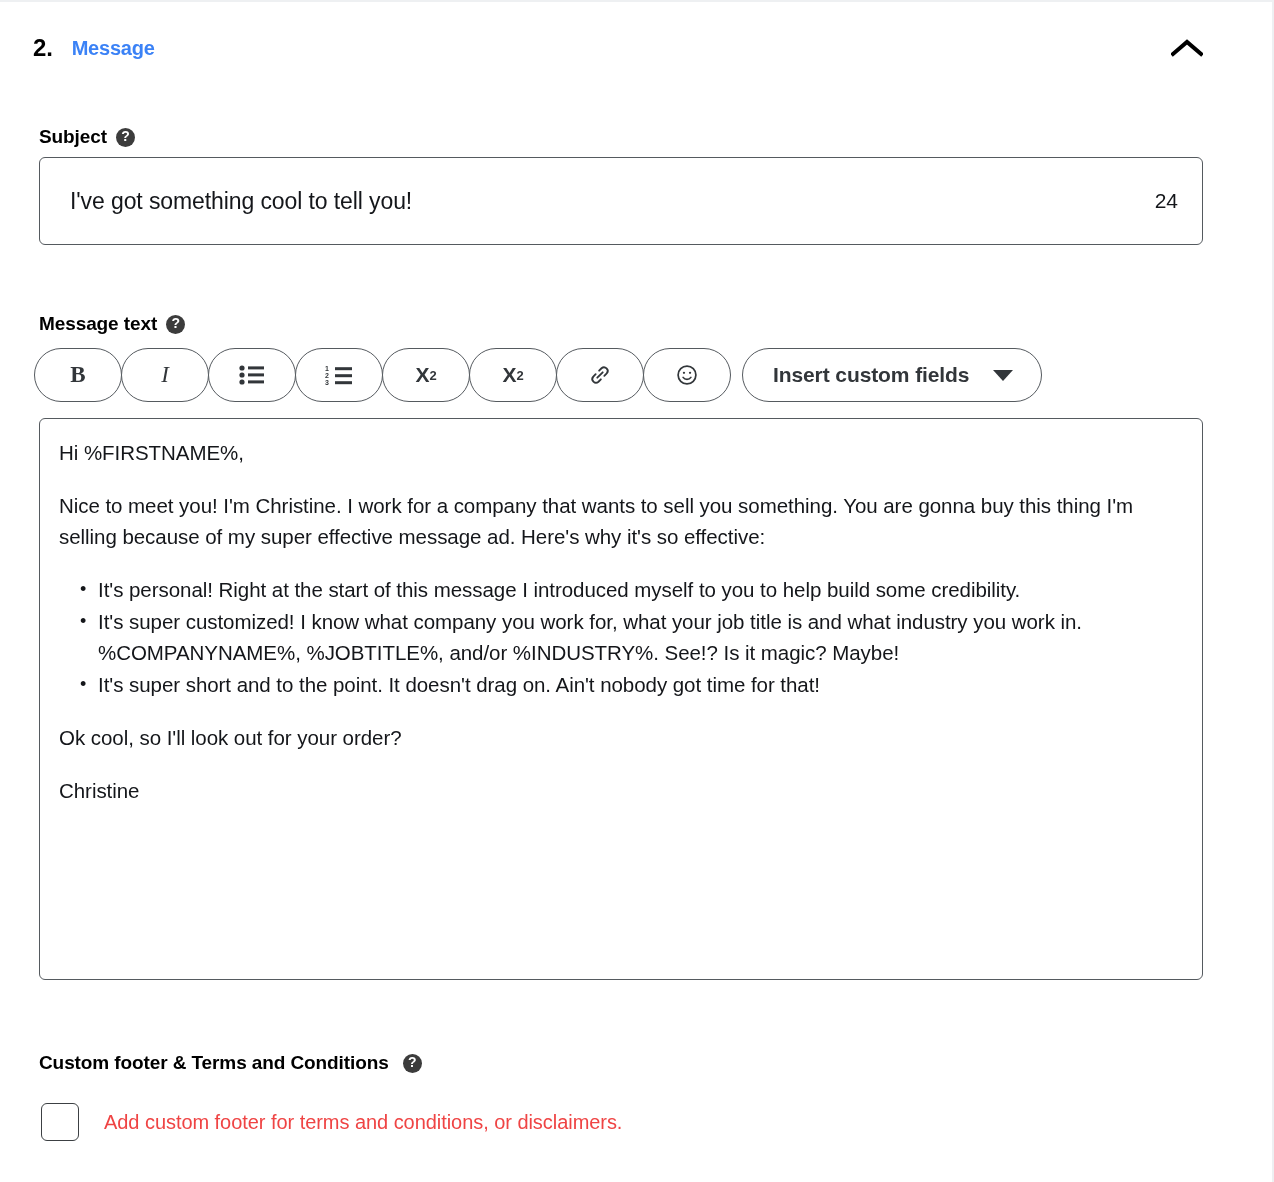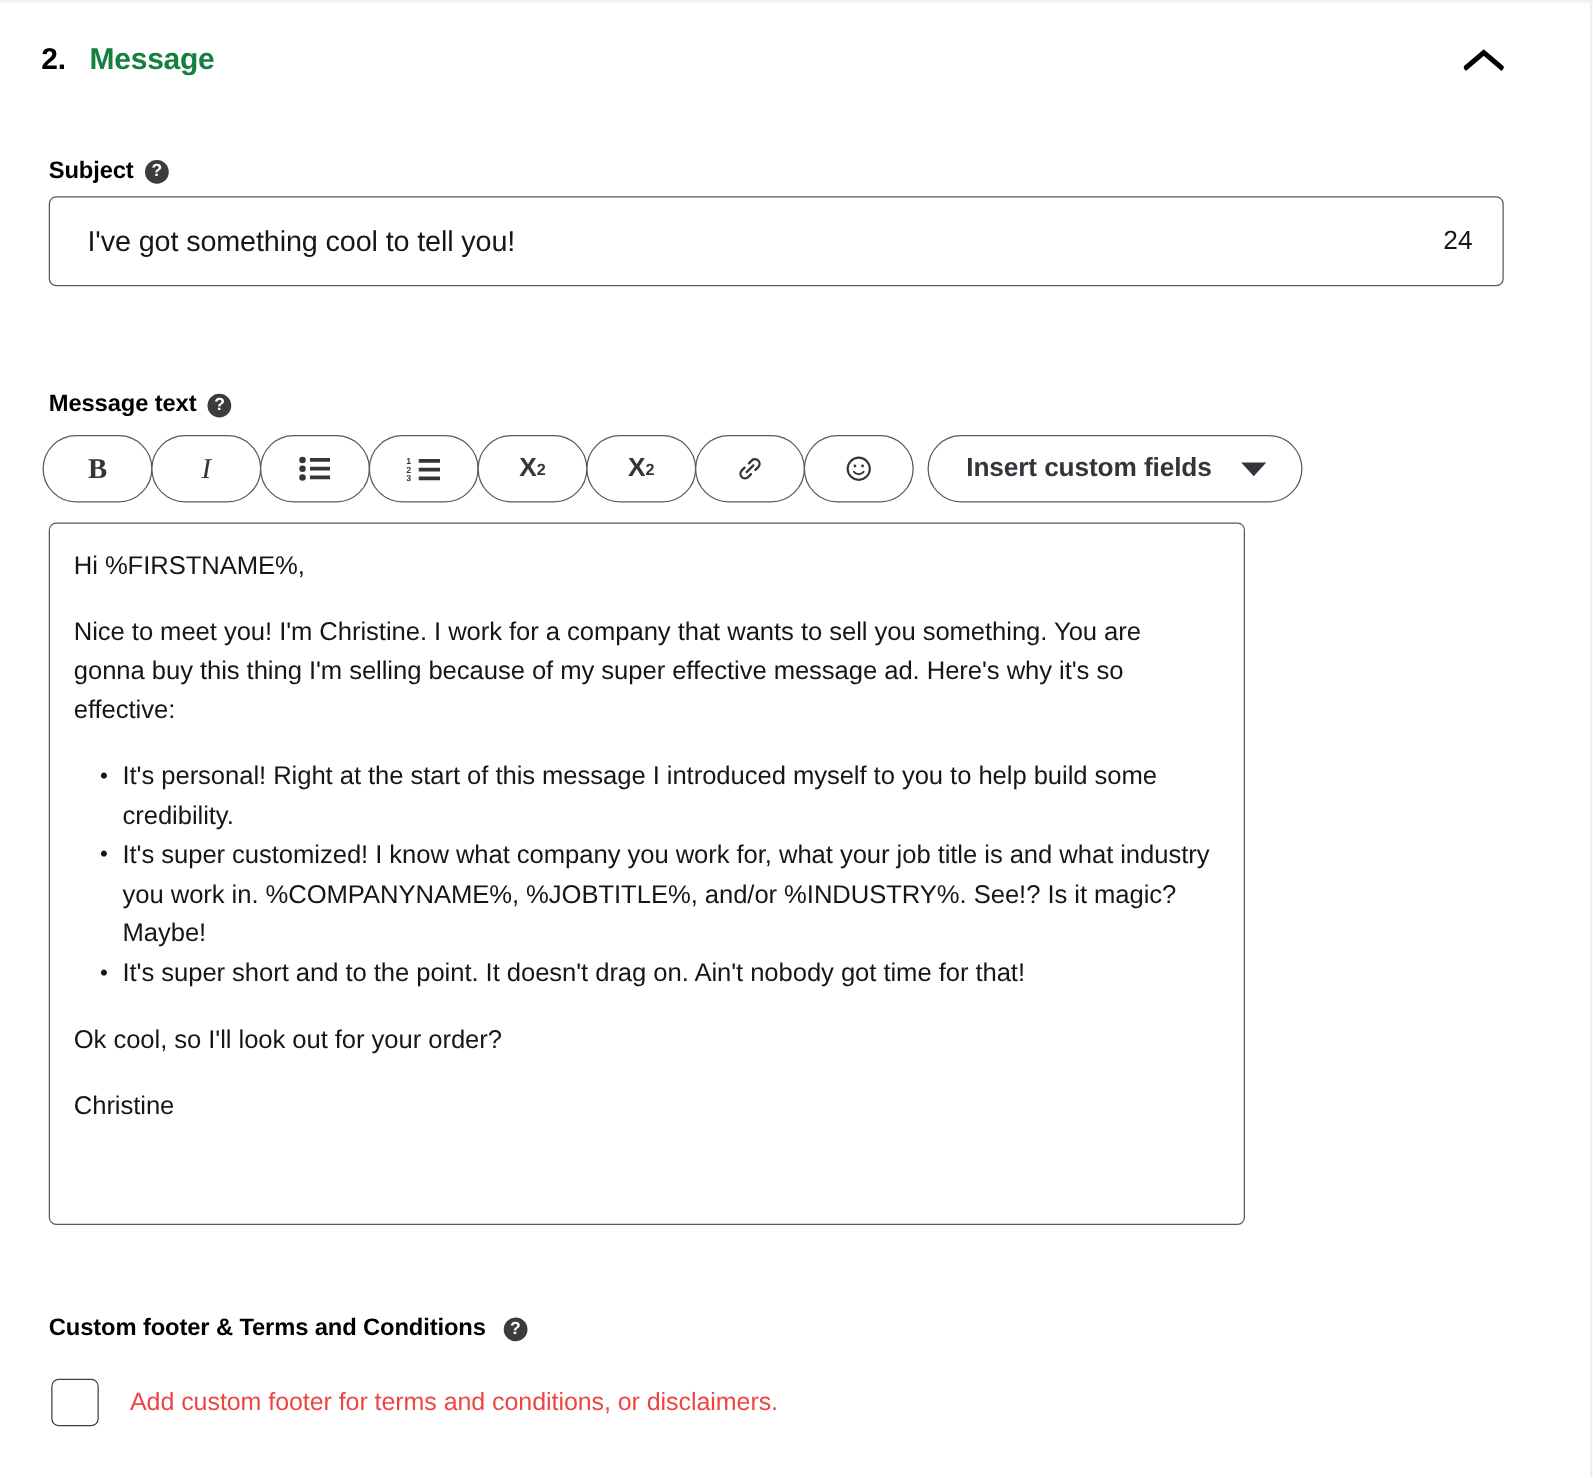--- a/index.html
+++ b/index.html
@@ -34,25 +34,25 @@
     display: flex;
     align-items: center;
   }
   .section-number {
     font-size: 24px;
     font-weight: bold;
     letter-spacing: -0.2px;
     color: #000;
   }
   .section-title {
-    font-size: 24px;
+    font-size: 20px;
     font-weight: bold;
     margin-left: 19px;
     letter-spacing: -0.2px;
-    color: #15803d;
+    color: #3b82f6;
   }
   .collapse-btn {
     margin-left: auto;
     width: 44px;
     height: 44px;
     display: flex;
     align-items: center;
     justify-content: center;
     cursor: pointer;
     background: none;
@@ -97,21 +97,21 @@
   #messagetext-label { left: 39px; top: 311px; }
   #footer-label { left: 39px; top: 1050px; }
   #footer-label .help-icon { margin-left: 14px; }
 
   
   .subject-box {
     position: absolute;
     left: 39px;
     top: 155px;
     width: 1164px;
-    height: 72px;
+    height: 88px;
     box-sizing: border-box;
     border: 1px solid #555a5f;
     border-radius: 6px;
     background: #fff;
     display: flex;
     align-items: center;
     padding: 0 24px 0 30px;
   }
   .subject-value {
     flex: 1;
@@ -182,21 +182,21 @@
     border-left: 10px solid transparent;
     border-right: 10px solid transparent;
     border-top: 11px solid #32363a;
   }
 
   
   .message-box {
     position: absolute;
     left: 39px;
     top: 416px;
-    width: 957px;
+    width: 1164px;
     height: 562px;
     box-sizing: border-box;
     border: 1px solid #555a5f;
     border-radius: 6px;
     background: #fff;
     padding: 18px 20px 0 19px;
     overflow: hidden;
   }
   .msg-p {
     font-size: 20.5px;

